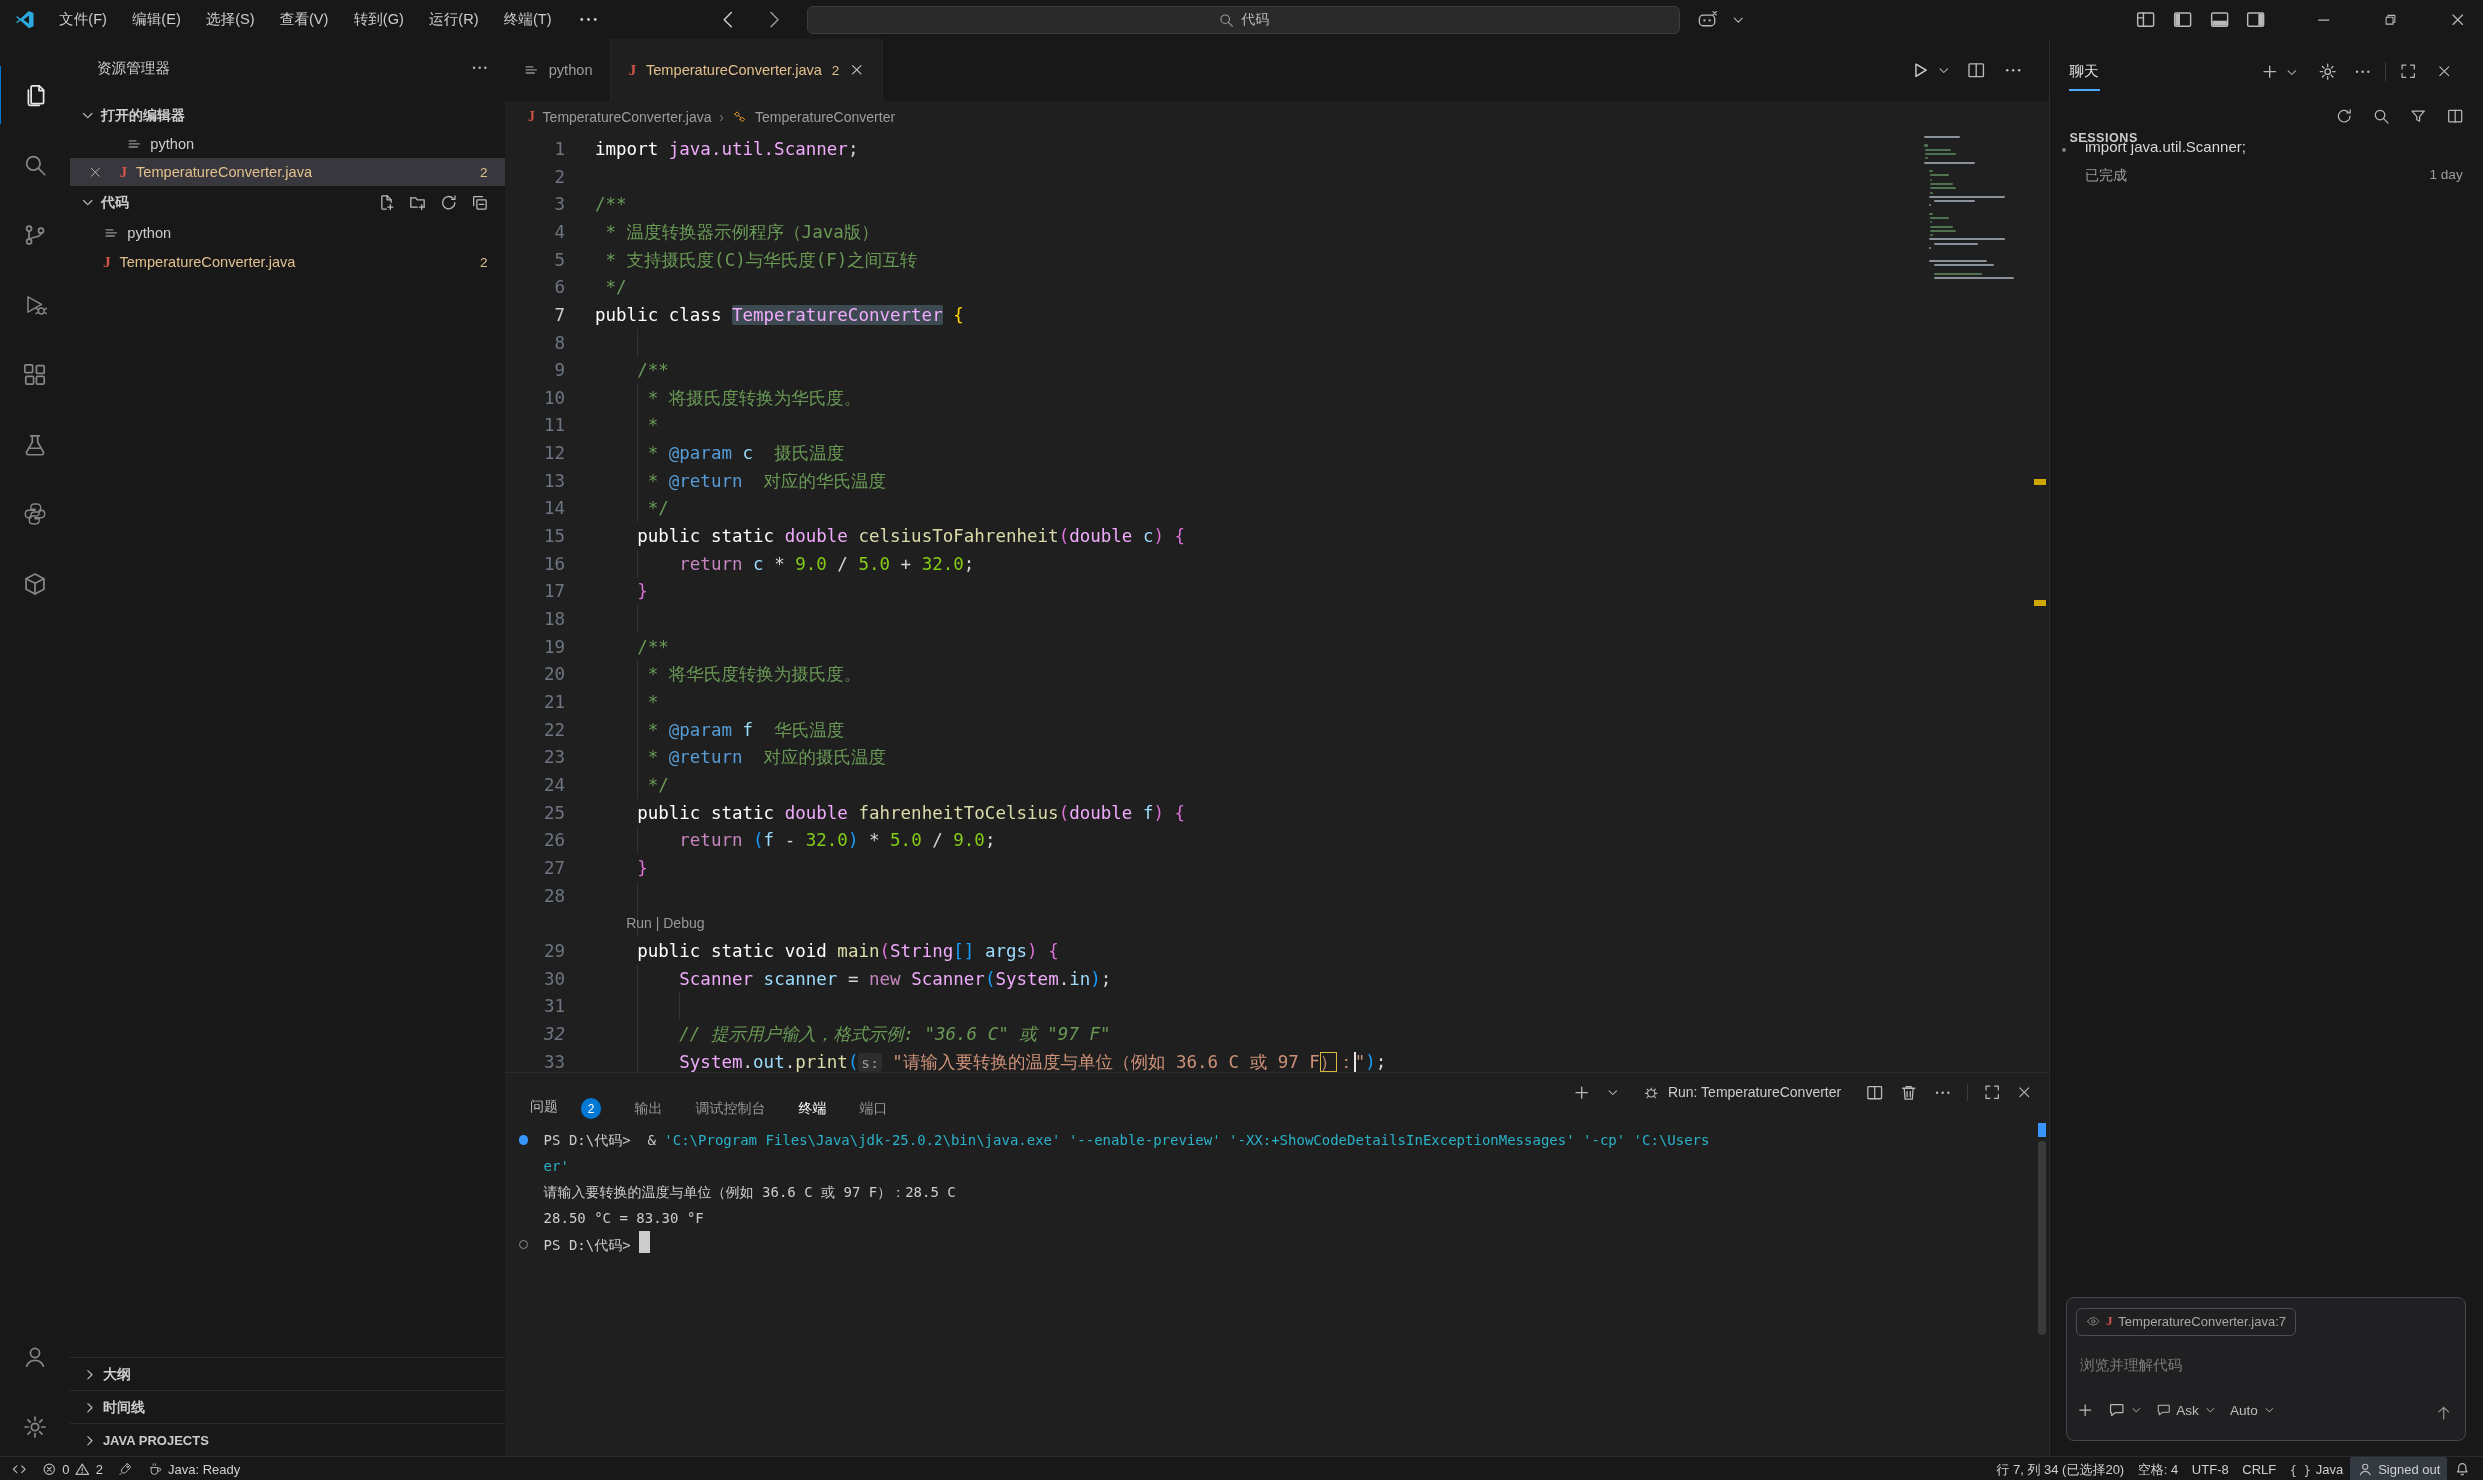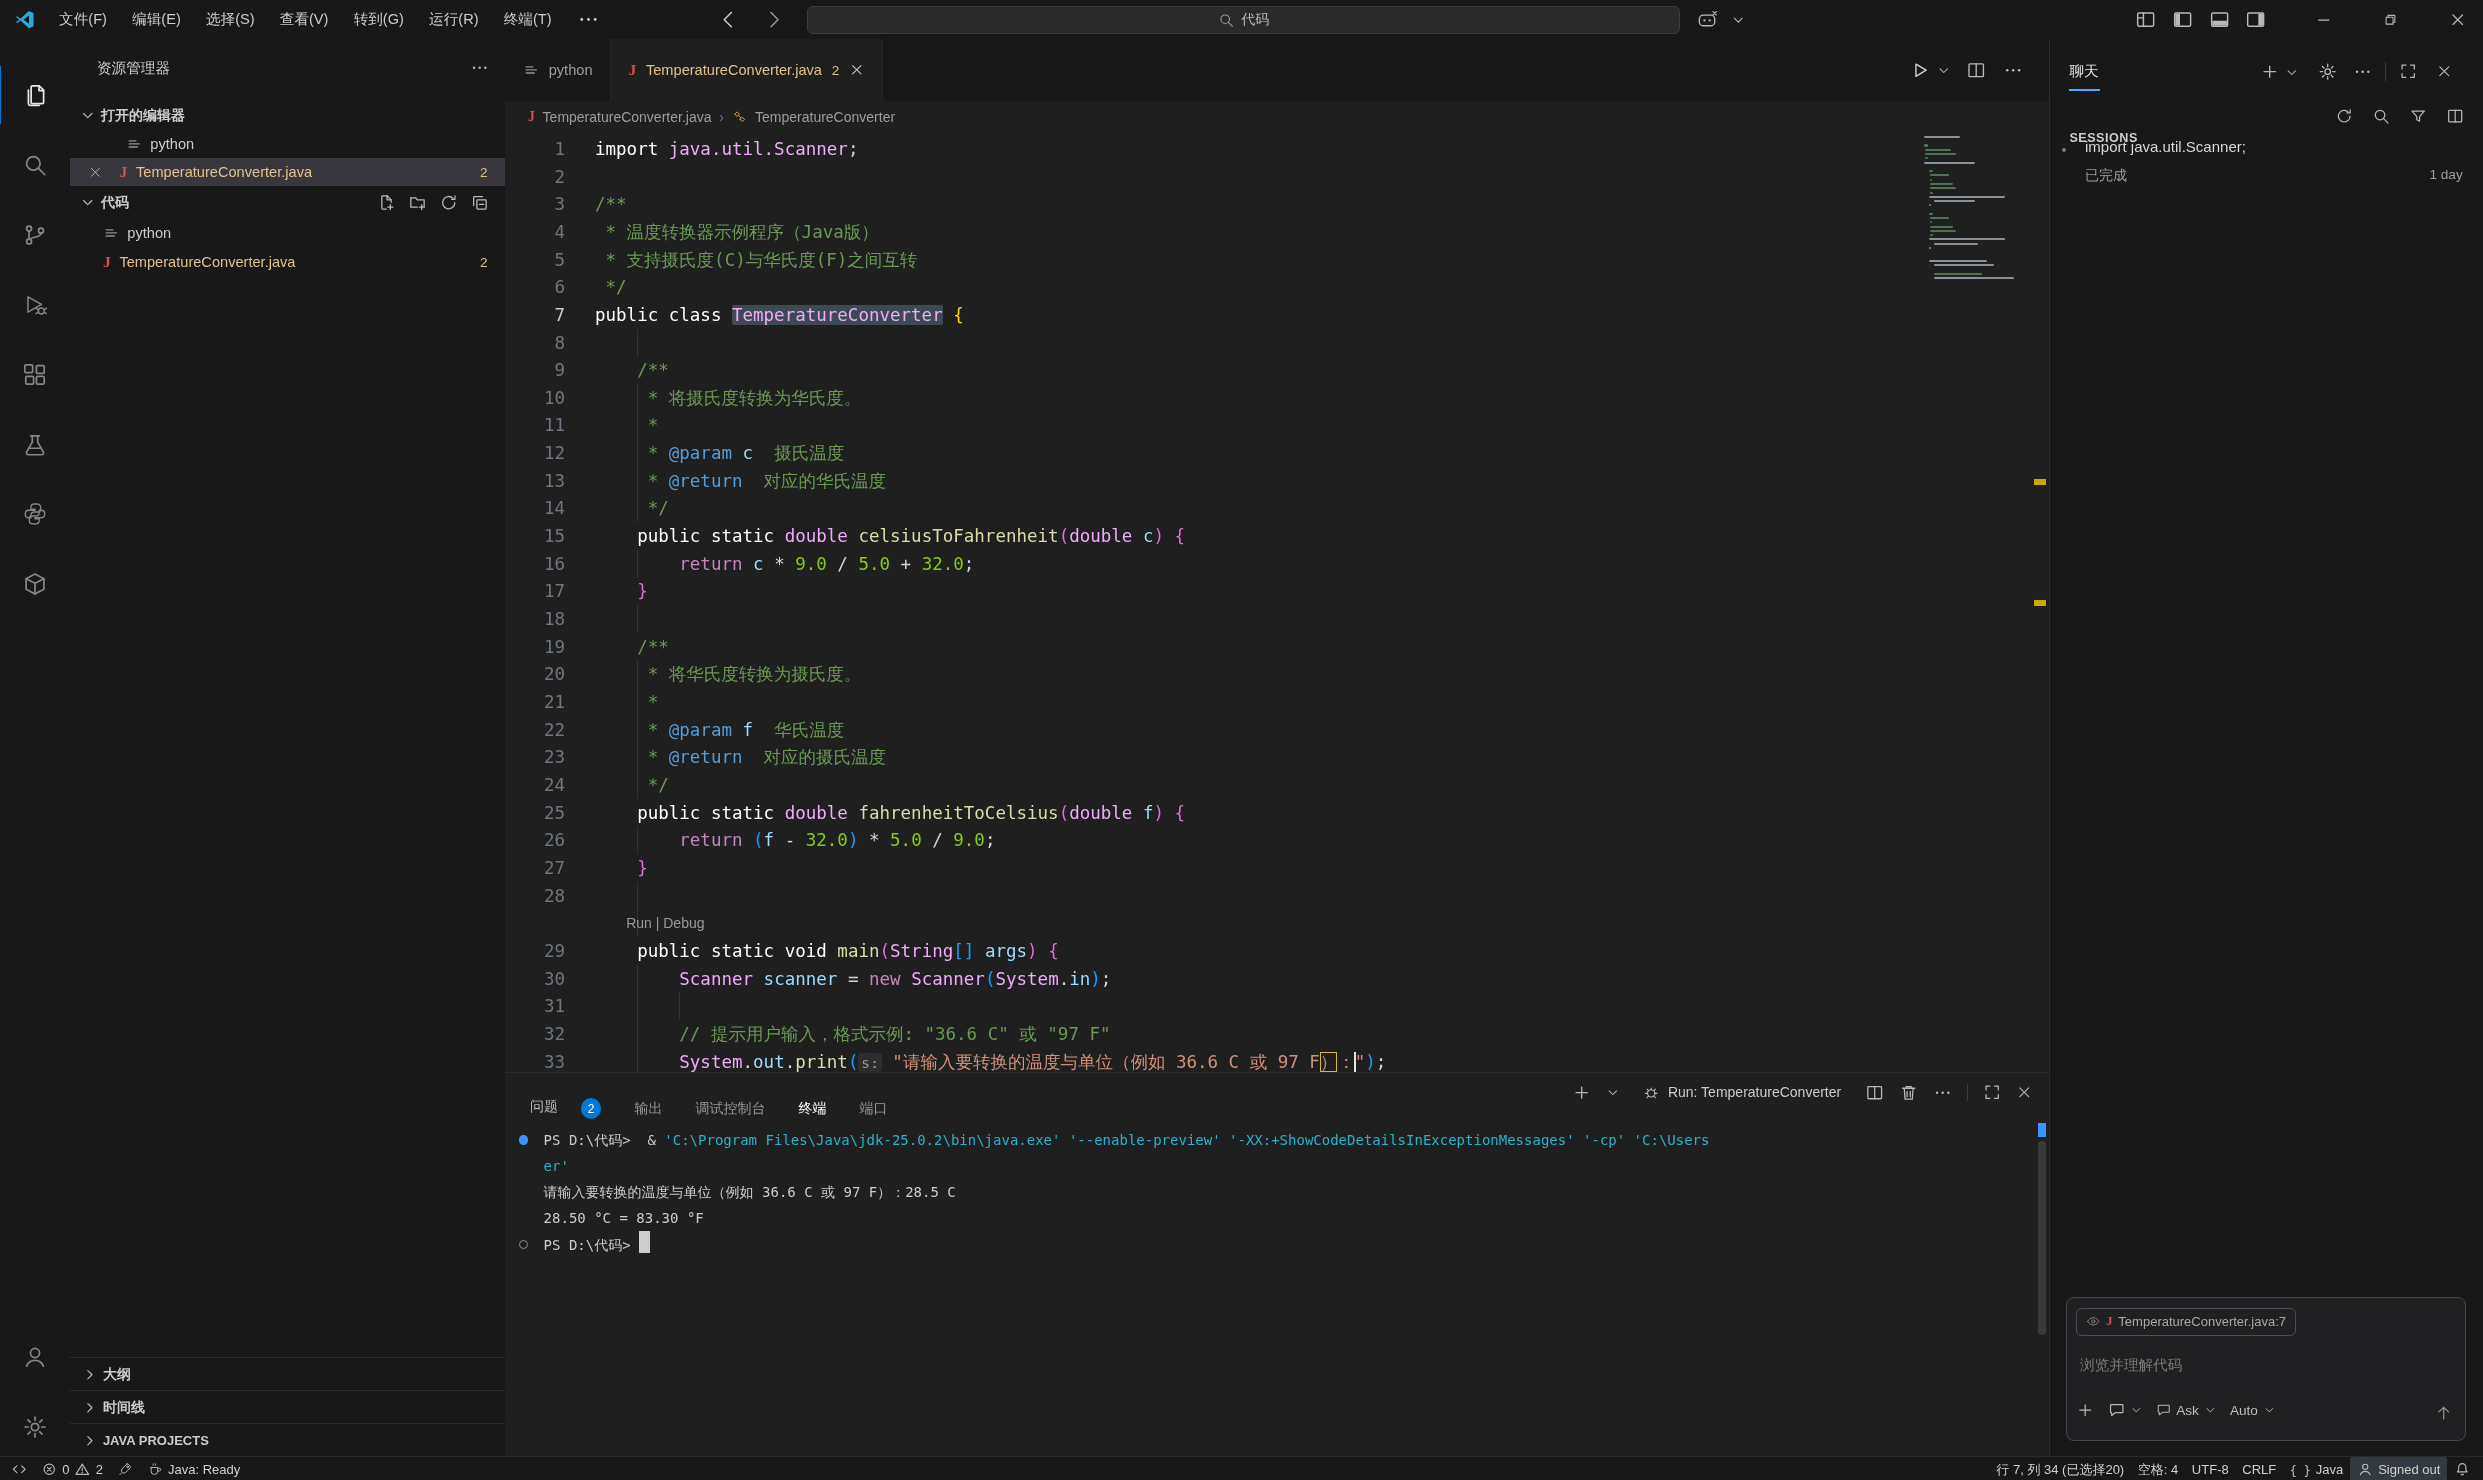--- a/index.html
+++ b/index.html
@@ -473,21 +473,21 @@
         <div class="crow" style="top: 611px;"><span class="lnum">23</span><span class="ltext"><i class="guide" style="left: 4ch;"></i><span class="seg-c">     * </span><span class="seg-ct">@return</span><span class="seg-c">  对应的摄氏温度</span></span></div>
         <div class="crow" style="top: 639px;"><span class="lnum">24</span><span class="ltext"><i class="guide" style="left: 4ch;"></i><span class="seg-c">     */</span></span></div>
         <div class="crow" style="top: 667px;"><span class="lnum">25</span><span class="ltext"><span class="seg-p">    </span><span class="seg-k">public static </span><span class="seg-t">double</span><span class="seg-p"> </span><span class="seg-f">fahrenheitToCelsius</span><span class="seg-b2">(</span><span class="seg-t">double</span><span class="seg-p"> </span><span class="seg-v">f</span><span class="seg-b2">)</span><span class="seg-p"> </span><span class="seg-b2">{</span></span></div>
         <div class="crow" style="top: 694px;"><span class="lnum">26</span><span class="ltext"><i class="guide" style="left: 4ch;"></i><span class="seg-p">        </span><span class="seg-kc">return</span><span class="seg-p"> </span><span class="seg-b3">(</span><span class="seg-v">f</span><span class="seg-p"> - </span><span class="seg-n">32.0</span><span class="seg-b3">)</span><span class="seg-p"> * </span><span class="seg-n">5.0</span><span class="seg-p"> / </span><span class="seg-n">9.0</span><span class="seg-p">;</span></span></div>
         <div class="crow" style="top: 722px;"><span class="lnum">27</span><span class="ltext"><span class="seg-p">    </span><span class="seg-b2">}</span></span></div>
         <div class="crow" style="top: 750px;"><span class="lnum">28</span><span class="ltext"><i class="guide" style="left: 4ch;"></i></span></div>
         <div class="crow" style="top: 777px;"><span class="ltext"><i class="guide" style="left: 4ch;"></i><span class="lens" style="left: 4ch;">Run | Debug</span></span></div>
         <div class="crow" style="top: 805px;"><span class="lnum">29</span><span class="ltext"><span class="seg-p">    </span><span class="seg-k">public static void </span><span class="seg-f">main</span><span class="seg-b2">(</span><span class="seg-t">String</span><span class="seg-b3">[]</span><span class="seg-p"> </span><span class="seg-v">args</span><span class="seg-b2">)</span><span class="seg-p"> </span><span class="seg-b2">{</span></span></div>
         <div class="crow" style="top: 833px;"><span class="lnum">30</span><span class="ltext"><i class="guide" style="left: 4ch;"></i><span class="seg-p">        </span><span class="seg-t">Scanner</span><span class="seg-p"> </span><span class="seg-v">scanner</span><span class="seg-p"> = </span><span class="seg-kc">new</span><span class="seg-p"> </span><span class="seg-t">Scanner</span><span class="seg-b3">(</span><span class="seg-t">System</span><span class="seg-p">.</span><span class="seg-v">in</span><span class="seg-b3">)</span><span class="seg-p">;</span></span></div>
         <div class="crow" style="top: 860px;"><span class="lnum">31</span><span class="ltext"><i class="guide" style="left: 4ch;"></i><i class="guide" style="left: 8ch;"></i></span></div>
-        <div class="crow" style="top: 888px;"><span class="lnum">32</span><span class="ltext"><i class="guide" style="left: 4ch;"></i><span class="seg-c">        // 提示用户输入，格式示例: "36.6 C" 或 "97 F"</span></span></div>
+        <div class="crow" style="top: 888px; font-style: italic;"><span class="lnum">32</span><span class="ltext"><i class="guide" style="left: 4ch;"></i><span class="seg-c">        // 提示用户输入，格式示例: "36.6 C" 或 "97 F"</span></span></div>
         <div class="crow" style="top: 916px;"><span class="lnum">33</span><span class="ltext"><i class="guide" style="left: 4ch;"></i><span class="seg-p">        </span><span class="seg-t">System</span><span class="seg-p">.</span><span class="seg-v">out</span><span class="seg-p">.</span><span class="seg-f">print</span><span class="seg-b3">(</span><span class="seg-ih">s:</span><span class="seg-p"> </span><span class="seg-s">"请输入要转换的温度与单位（例如 36.6 C 或 97 F</span><span class="seg-s seg-uni">）</span><span class="seg-s">：</span><span class="ecur"></span><span class="seg-s">"</span><span class="seg-b3">)</span><span class="seg-p">;</span></span></div>
       </div>
     <div id="minimap">
         <div class="mbar" style="top: 0px; left: 3.9px; width: 36px; background: rgb(139, 145, 153);"></div>
         <div class="mbar" style="top: 8.5px; left: 3.9px; width: 4.4px; background: rgb(79, 115, 80);"></div>
         <div class="mbar" style="top: 13px; left: 5.1px; width: 26px; background: rgb(79, 115, 80);"></div>
         <div class="mbar" style="top: 17px; left: 5.1px; width: 31px; background: rgb(79, 115, 80);"></div>
         <div class="mbar" style="top: 21.3px; left: 5.1px; width: 2.9px; background: rgb(79, 115, 80);"></div>
         <div class="mbar" style="top: 26px; left: 3.9px; width: 51px; background: rgb(139, 145, 153);"></div>
         <div class="mbar" style="top: 34px; left: 9px; width: 4.4px; background: rgb(79, 115, 80);"></div>

